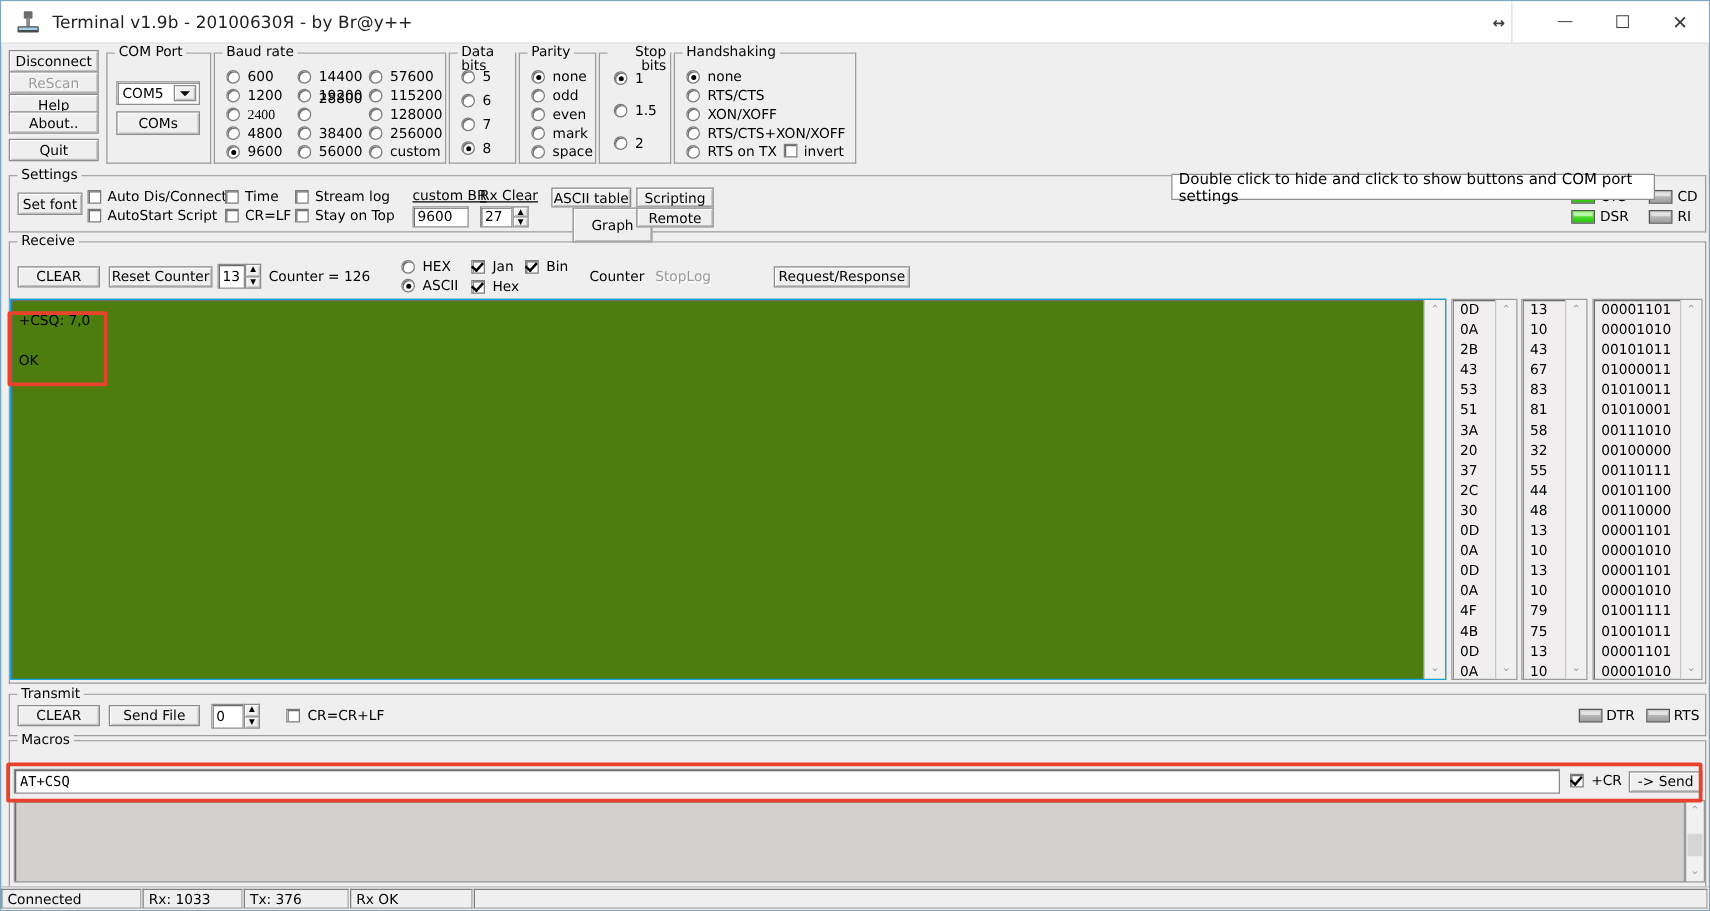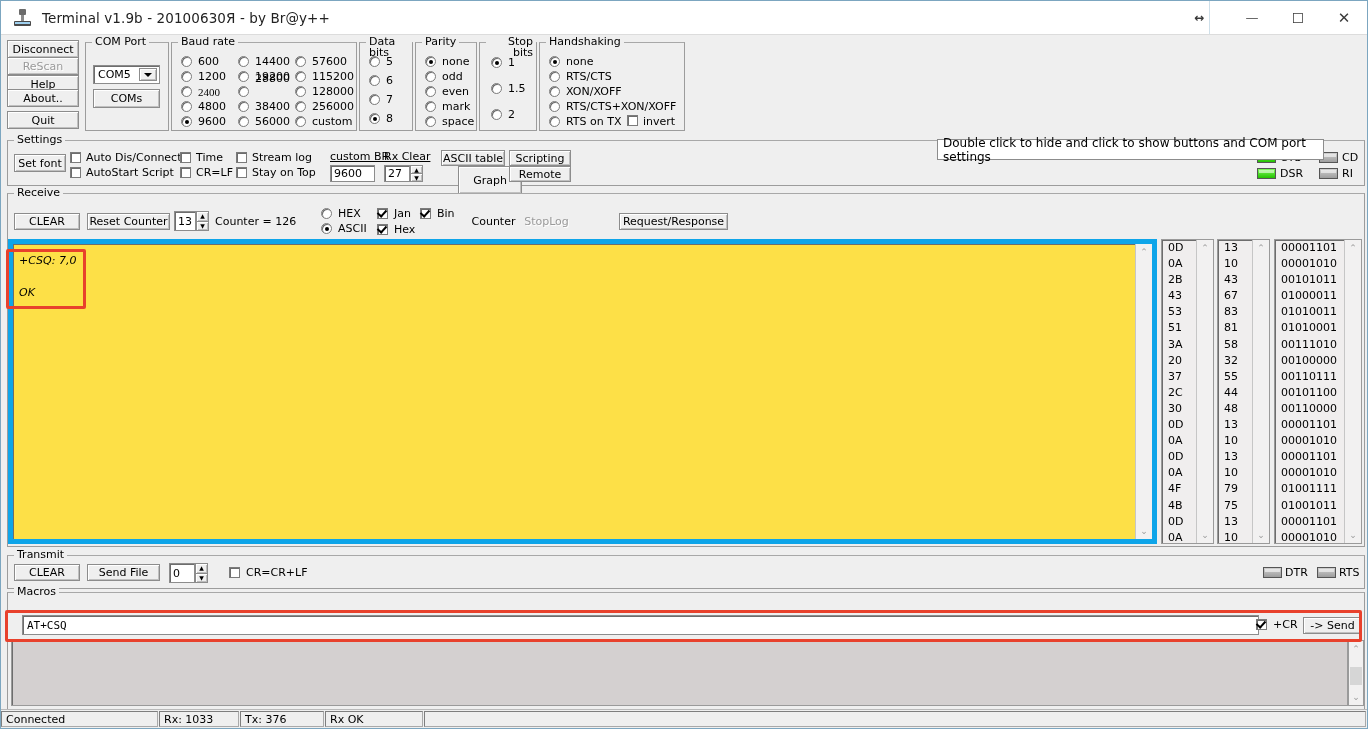--- a/index.html
+++ b/index.html
@@ -72,22 +72,22 @@
          border-top:4px solid #000;}
 
   
   .led{position:absolute;width:19px;height:11px;border:1px solid #555;box-sizing:border-box;
        background:linear-gradient(#cfcfcf,#9e9e9e);}
   .led.on{background:linear-gradient(#7dfb5a,#24c200);}
   .led::after{content:"";position:absolute;left:1px;top:1px;right:1px;height:3px;
               background:rgba(255,255,255,.55);}
 
   
-  .panel{position:absolute;background:#fde047;border:5px solid #0ea5e9;
-         box-shadow:inset 1px 1px 0 #6d6d6d;box-sizing:border-box;font-style:italic;}
+  .panel{position:absolute;background:#4d7c0f;border:1px solid #0ea5e9;
+         box-shadow:inset 1px 1px 0 #6d6d6d;box-sizing:border-box;}
   .sbar{position:absolute;width:16px;background:#f2f1f1;border-left:1px solid #c6c6c6;
         display:flex;flex-direction:column;justify-content:space-between;align-items:center;}
   .sbar .ar{font-size:9px;color:#9a9a9a;line-height:12px;padding:2px 0;}
   .sbthumb{position:absolute;left:1px;right:1px;background:#d6d6d6;}
 
   .datacol{position:absolute;background:#f0eeee;border:1px solid #9a9a9a;
            box-shadow:inset 1px 1px 0 #6d6d6d;box-sizing:border-box;overflow:hidden;
            font-family:"DejaVu Sans","Liberation Sans",sans-serif;font-size:11px;}
   .datacol .row{height:16.1px;line-height:16.1px;padding-left:6px;white-space:nowrap;}
 
@@ -491,36 +491,36 @@
 
     <span class="led" style="left:1255px;top:11px;"></span>
     <span class="opt" style="left:1277px;top:11px;">DTR</span>
     <span class="led" style="left:1309px;top:11px;"></span>
     <span class="opt" style="left:1331px;top:11px;">RTS</span>
   </div>
 
   <div class="group" style="left:6px;top:591px;width:1356px;height:117px;">
     <div class="glabel">Macros</div>
 
-    <div class="macroinput" style="left:3px;top:22px;width:1237px;height:20px;margin-left:11px;">AT+CSQ</div>
+    <div class="macroinput" style="left:3px;top:22px;width:1237px;height:20px;">AT+CSQ</div>
     <span class="chk on" style="left:1248px;top:26px;"></span>
     <span class="opt" style="left:1265px;top:26px;">+CR</span>
     <div class="btn" style="position:absolute;left:1295px;top:24px;width:59px;height:17px;">-&gt; Send</div>
 
     <div class="macrosarea" style="left:3px;top:47px;width:1337px;height:66px;"></div>
     <div class="sbar" style="left:1340px;top:47px;height:66px;border:1px solid #9a9a9a;box-sizing:border-box;">
       <div class="ar">⌃</div>
       <div class="sbthumb" style="top:26px;height:18px;"></div>
       <div class="ar">⌄</div>
     </div>
   </div>
 
   <div class="redbox" style="left:4px;top:609px;width:1357px;height:32px;"></div>
 
   <div class="statusbar">
-    <div class="scell" style="width:157px;">Connected</div>
+    <div class="scell" style="width:112px;">Connected</div>
     <div class="scell" style="width:80px;">Rx: 1033</div>
     <div class="scell" style="width:84px;">Tx: 376</div>
     <div class="scell" style="width:98px;">Rx OK</div>
     <div class="scell" style="flex:1;"></div>
   </div>
 
 </div>
 
 </body></html>

